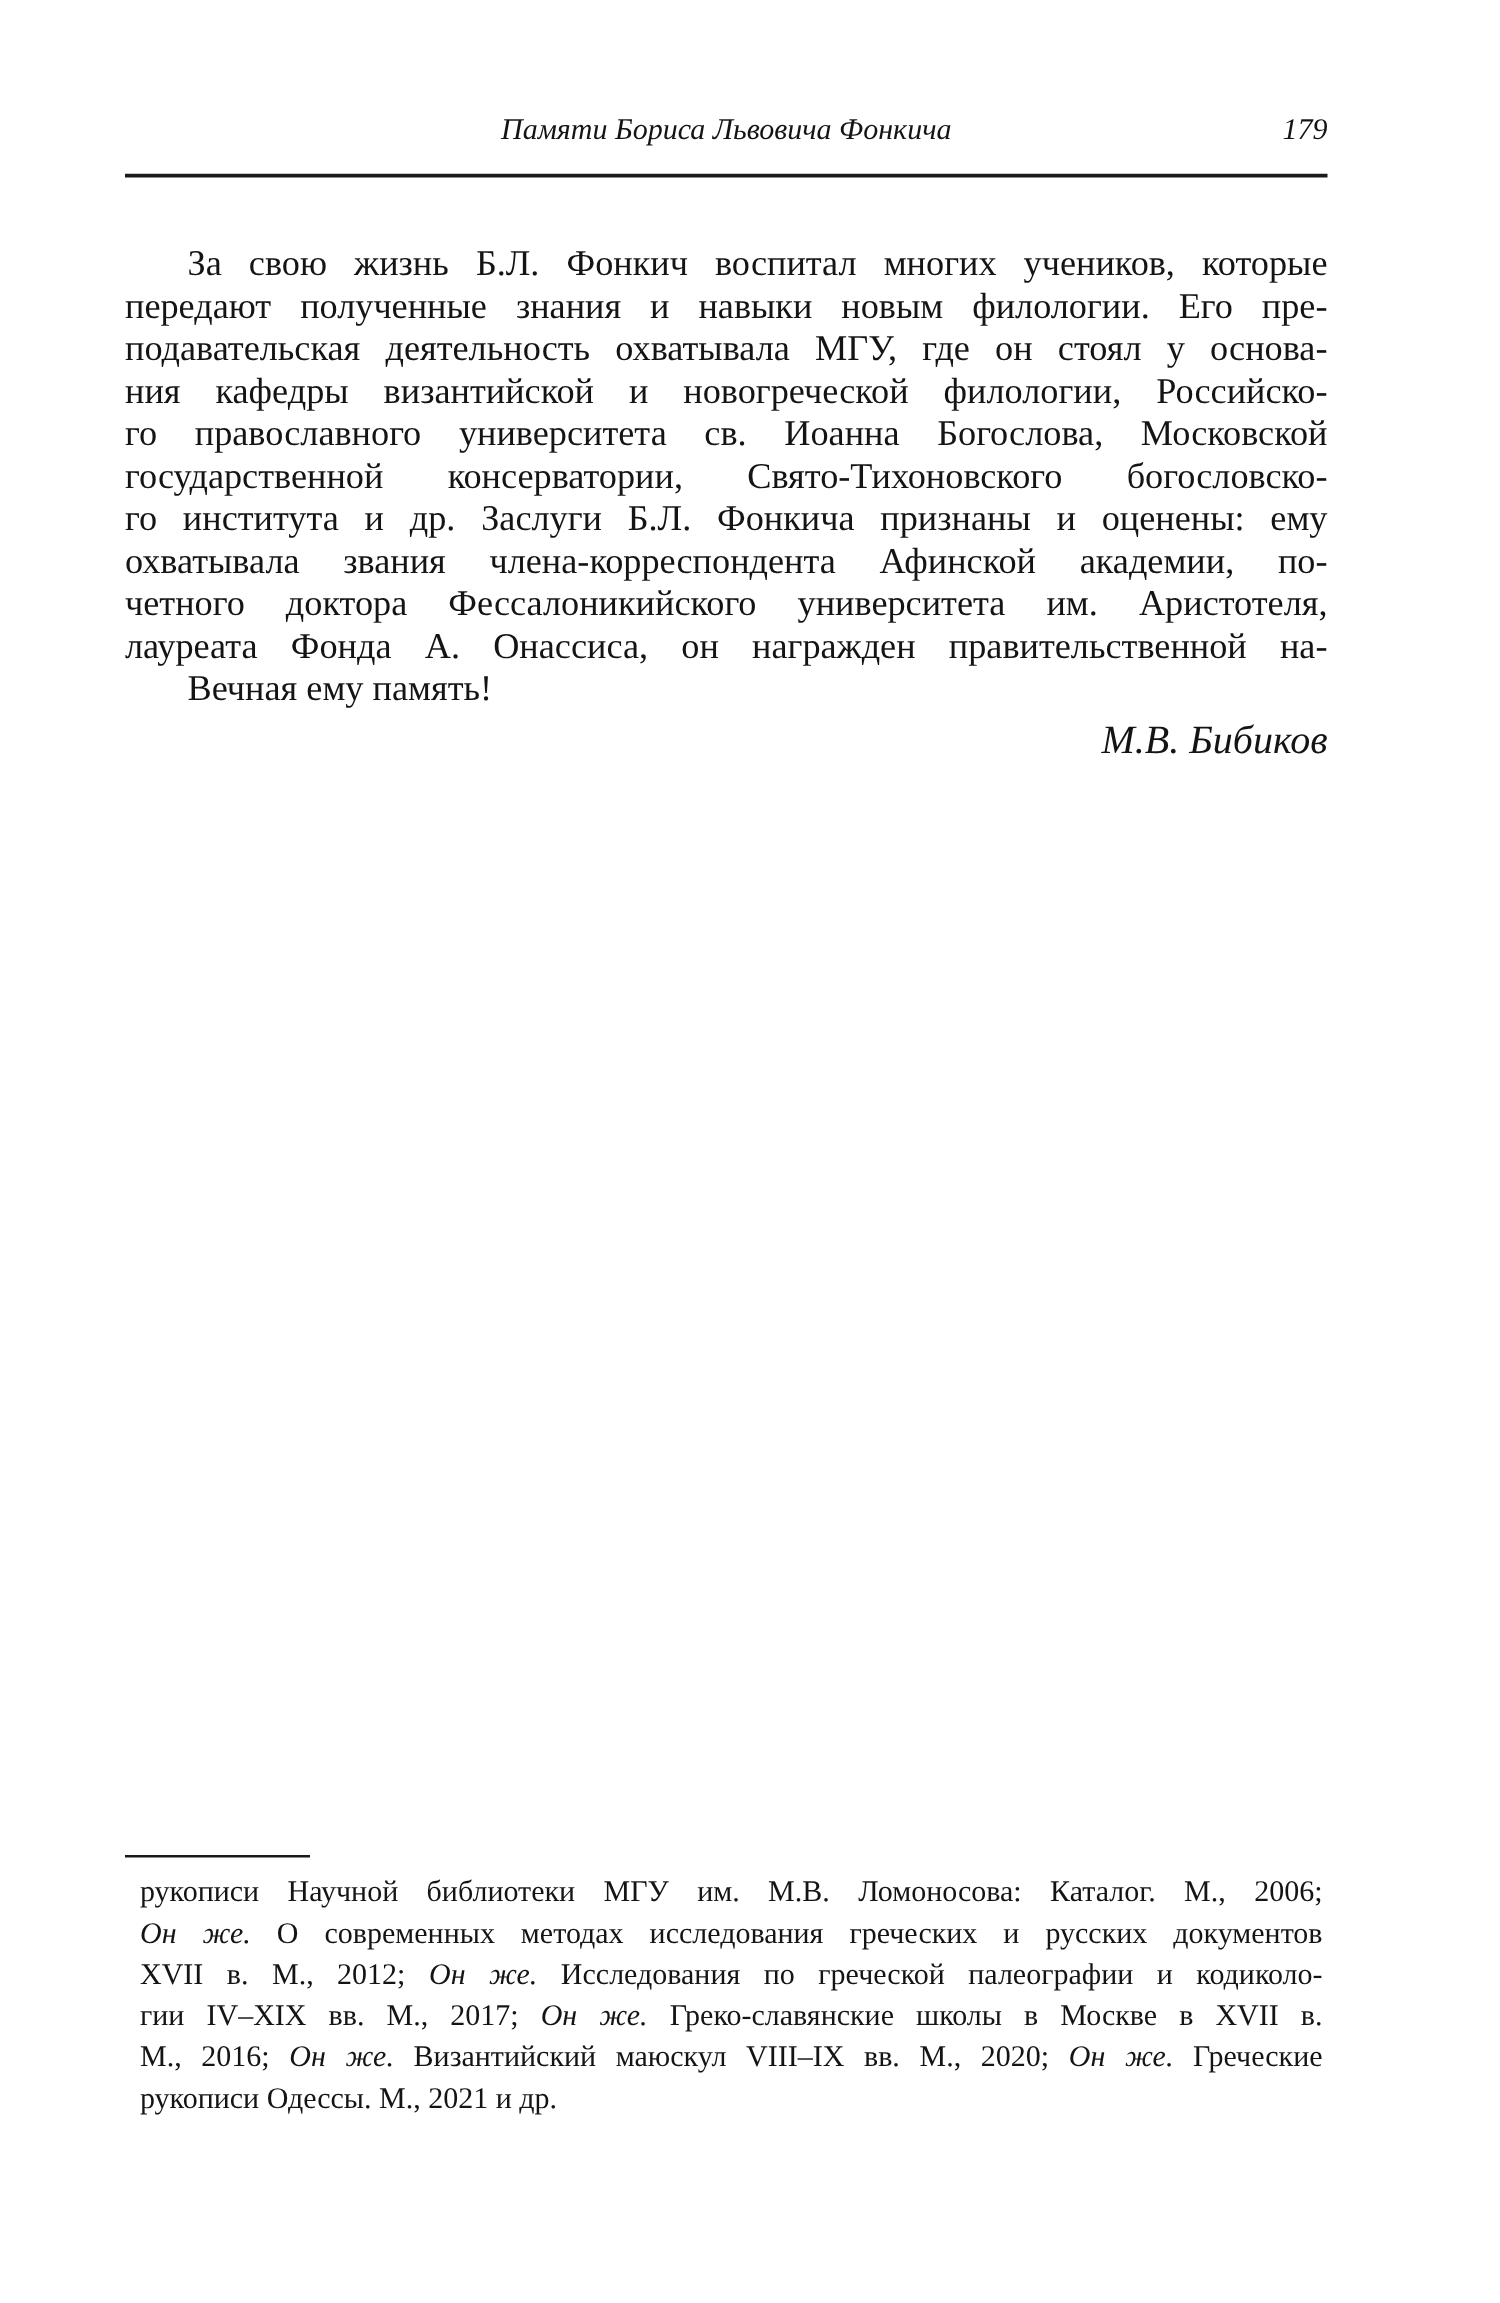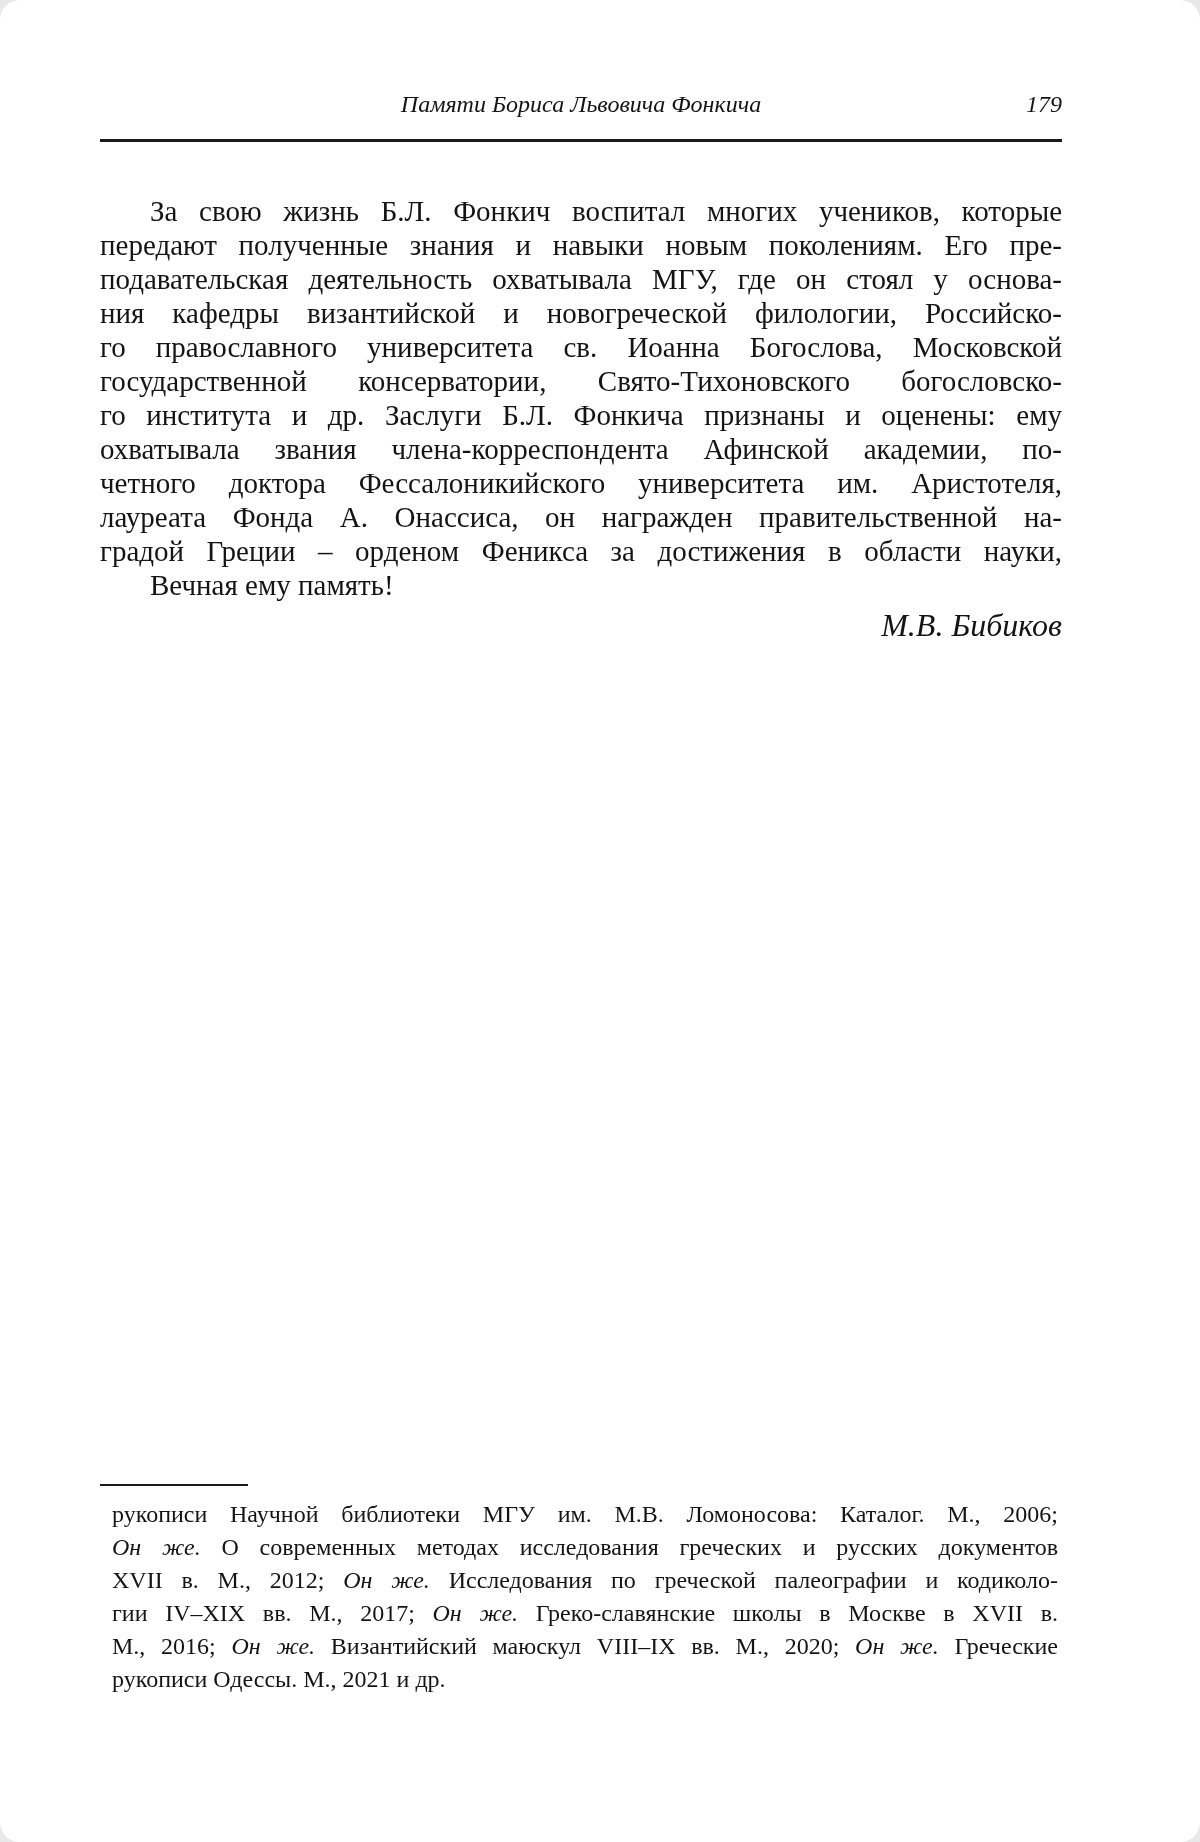--- a/index.html
+++ b/index.html
@@ -5,21 +5,20 @@
   html, body { margin: 0; padding: 0; background: #e8e8e8; }
   .page {
     position: relative;
     width: 1200px;
     height: 1842px;
     margin: 0 auto;
     background: #ffffff;
     font-family: "Liberation Serif", "DejaVu Serif", serif;
     color: #141414;
     overflow: hidden;
-    border-radius: 20px;
   }
   .running-header {
     position: absolute;
     top: 88px; left: 100px; width: 962px;
     height: 32px;
     font-size: 24px; line-height: 32px;
     font-style: italic;
   }
   .running-title {
     display: block;
@@ -73,30 +72,29 @@
   <div class="running-header">
     <span class="running-title">Памяти Бориса Львовича Фонкича</span>
     <span class="page-number">179</span>
   </div>
 
   <div class="header-rule"></div>
 
   <div class="body-text">
     <div>
         <div class="body-line indent jfull">За свою жизнь Б.Л. Фонкич воспитал многих учеников, которые</div>
-        <div class="body-line jfull">передают полученные знания и навыки новым поколениям. Его пре-</div>
+        <div class="body-line jfull">передают полученные знания и навыки новым филологии. Его пре-</div>
         <div class="body-line jfull">подавательская деятельность охватывала МГУ, где он стоял у основа-</div>
         <div class="body-line jfull">ния кафедры византийской и новогреческой филологии, Российско-</div>
         <div class="body-line jfull">го православного университета св. Иоанна Богослова, Московской</div>
         <div class="body-line jfull">государственной консерватории, Свято-Тихоновского богословско-</div>
         <div class="body-line jfull">го института и др. Заслуги Б.Л. Фонкича признаны и оценены: ему</div>
         <div class="body-line jfull">охватывала звания члена-корреспондента Афинской академии, по-</div>
         <div class="body-line jfull">четного доктора Фессалоникийского университета им. Аристотеля,</div>
         <div class="body-line jfull">лауреата Фонда А. Онассиса, он награжден правительственной на-</div>
-        <div class="body-line jfull">градой Греции – орденом Феникса за достижения в области науки,</div>
         <div class="body-line indent">Вечная ему память!</div>
       </div>
     <div class="signature">М.В. Бибиков</div>
   </div>
 
   <div class="footnote-rule"></div>
 
   <div class="footnote">
       <div class="footnote-line jfull"><span>рукописи Научной библиотеки МГУ им. М.В. Ломоносова: Каталог. М., 2006;</span></div>
       <div class="footnote-line jfull"><em>Он же.</em><span> О современных методах исследования греческих и русских документов</span></div>

